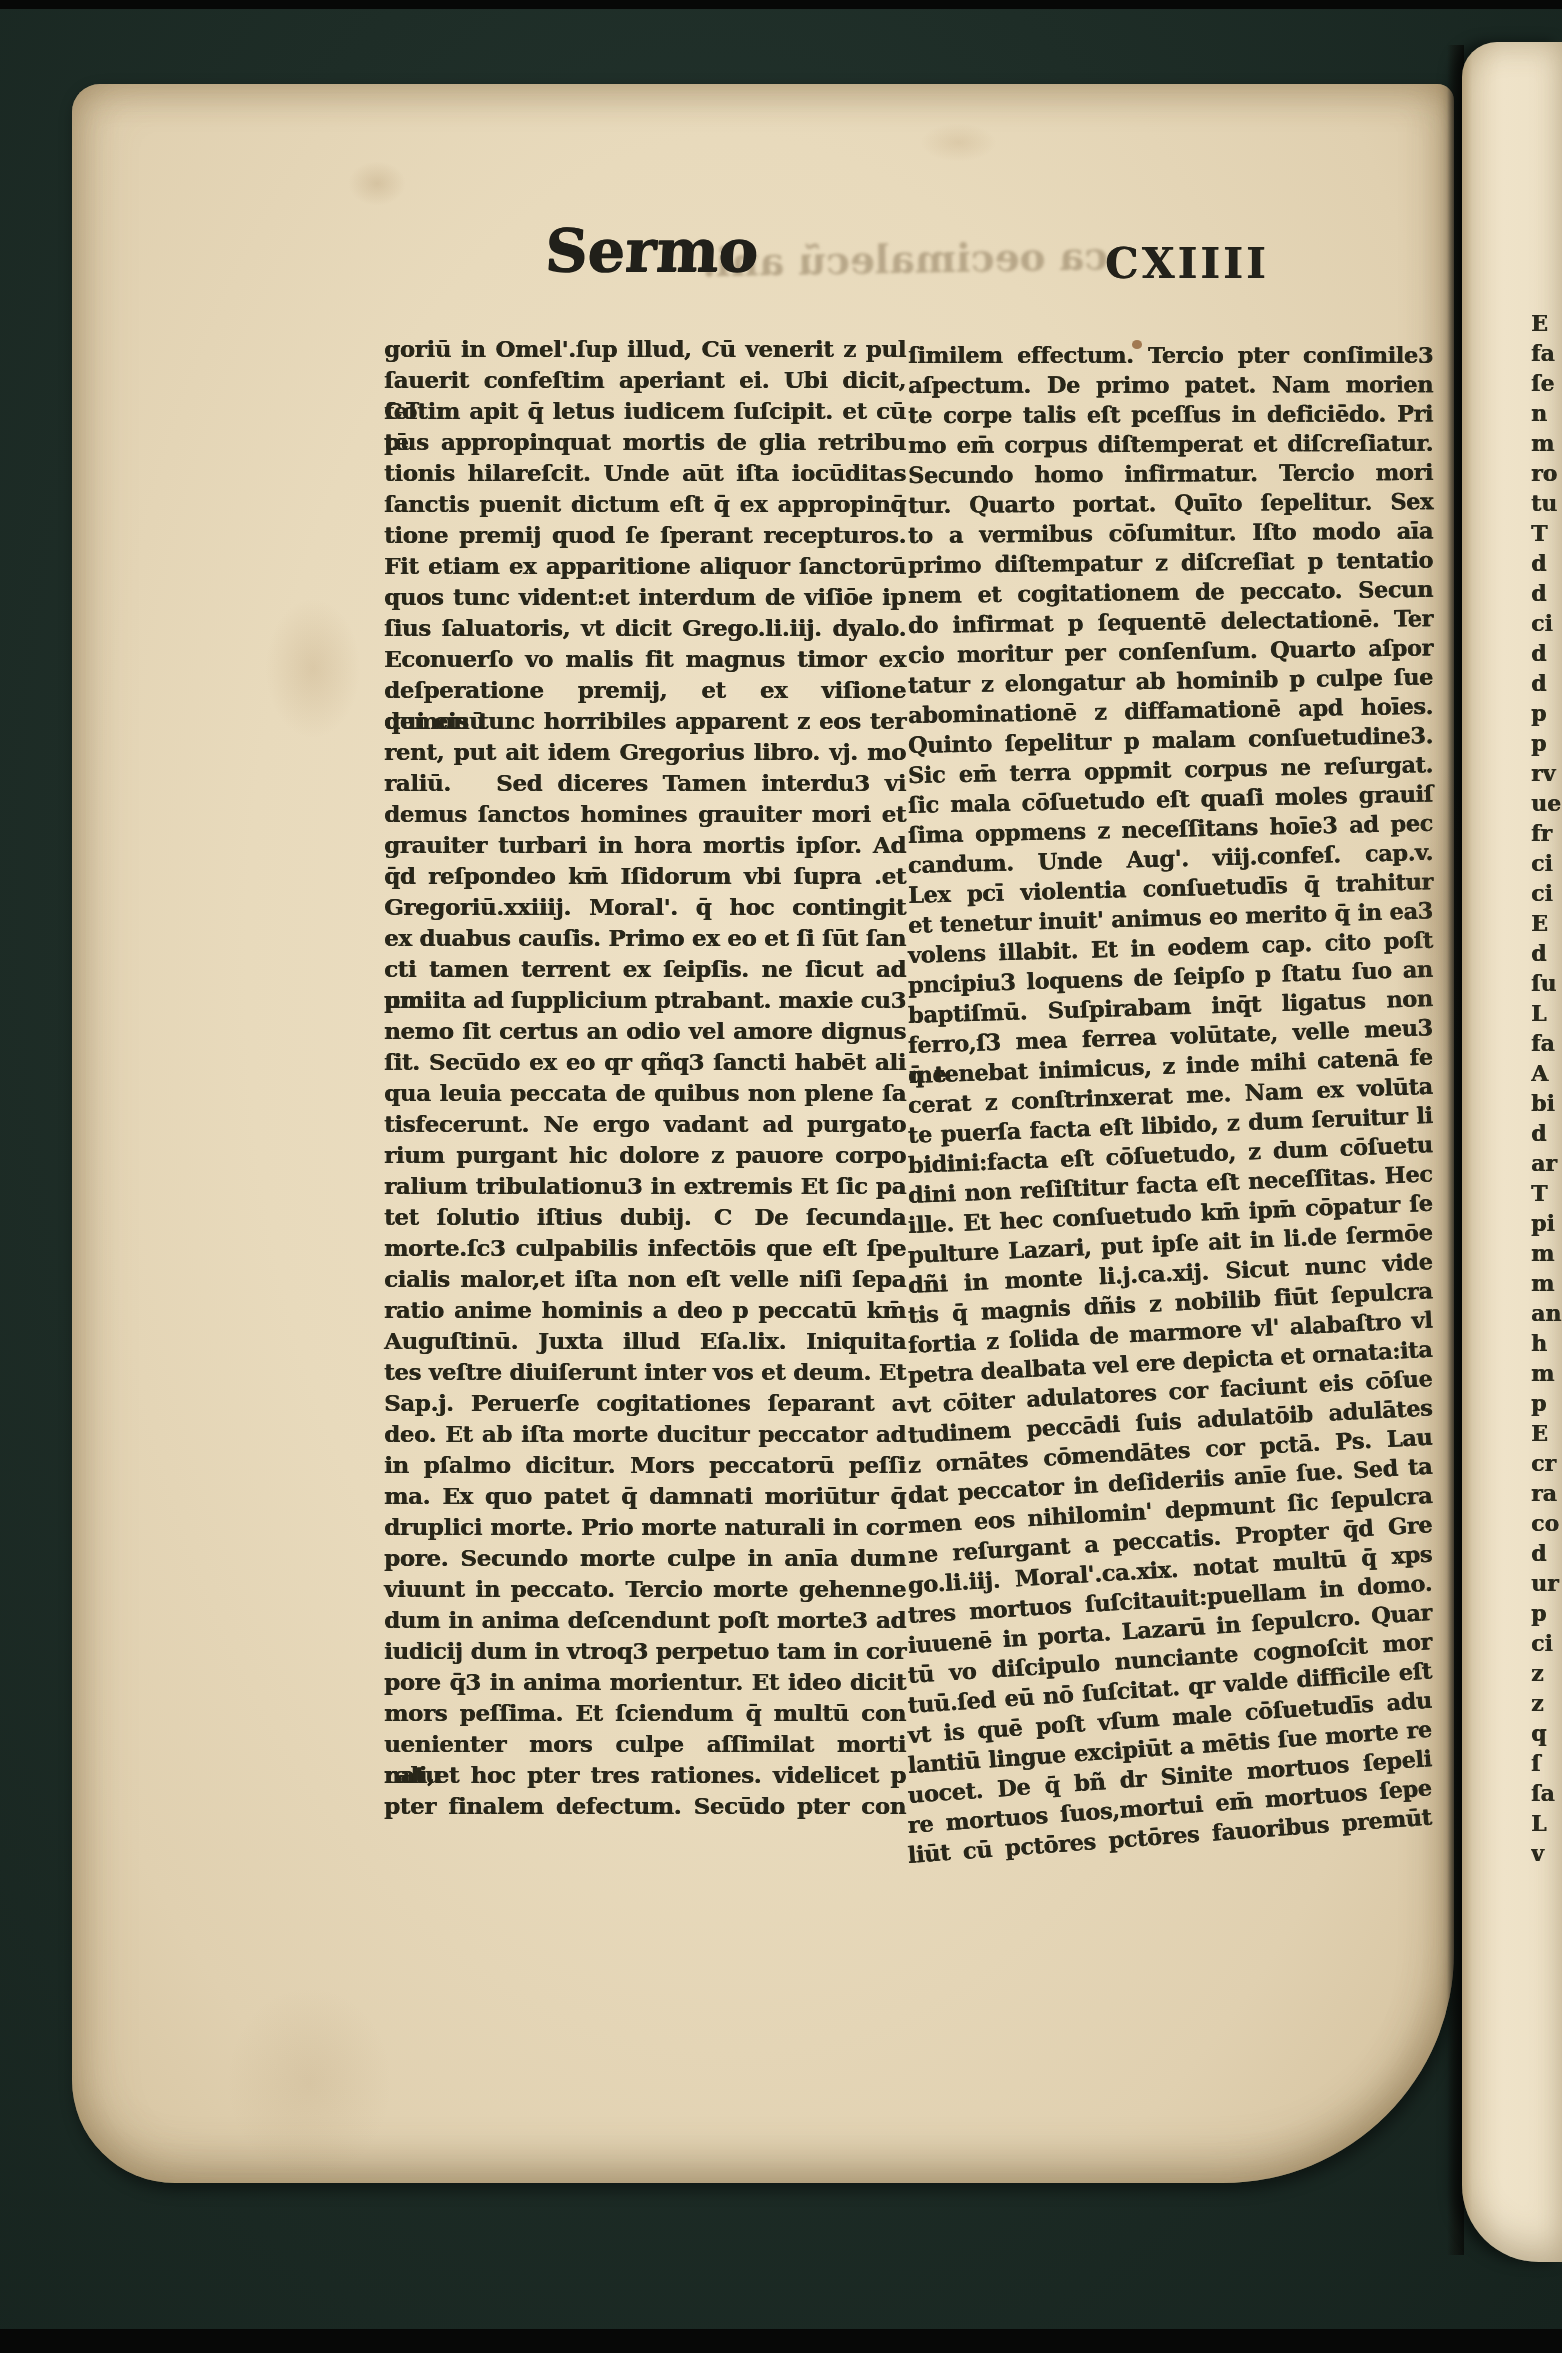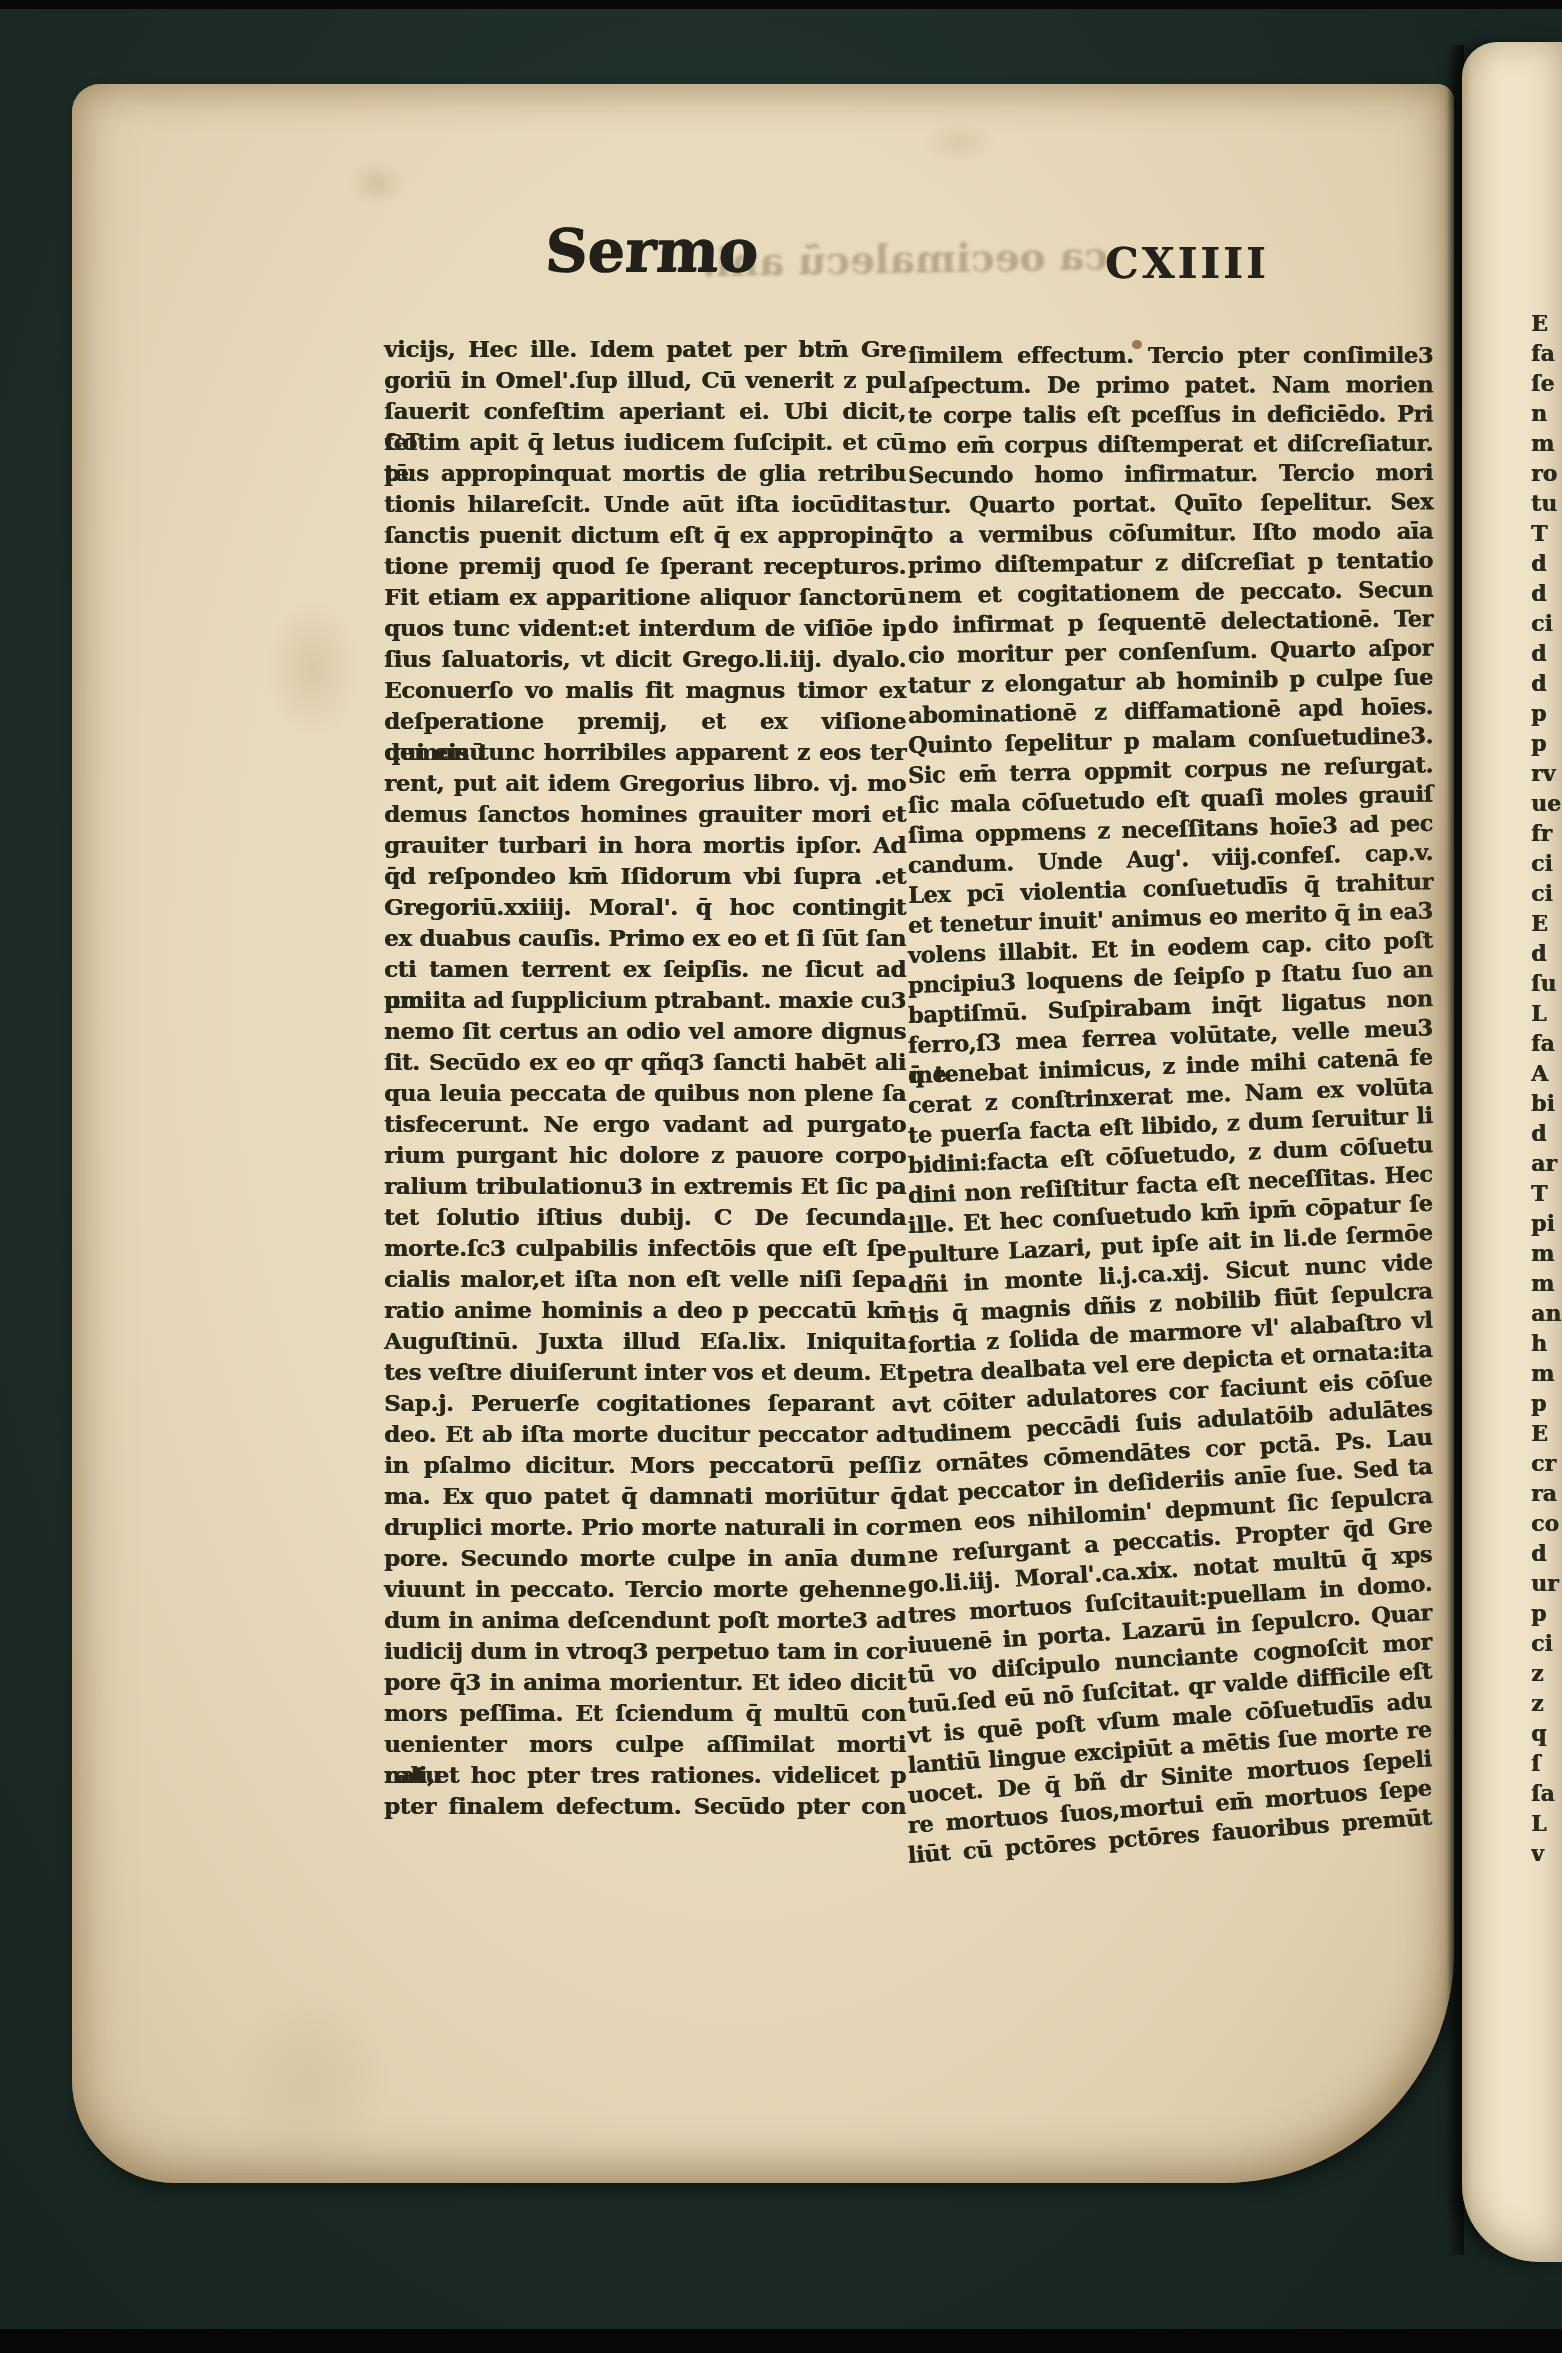--- a/index.html
+++ b/index.html
@@ -95,35 +95,35 @@
 <body>
 
 <div class="felt"></div>
 
 <div class="page-main">
   <span class="showthrough">ca oecimalecũ ani.</span>
   <div class="sermo">Sermo</div>
   <div class="folio">CXIIII</div>
 
   <div class="col col-left">
-      <div class="tl">vicijs, Hec ille. Idem patet per btm̄ Gre</div>
       <div class="tl">goriū in Omel'.ſup illud, Cū venerit z pul</div>
       <div class="tl">ſauerit confeſtim aperiant ei. Ubi dicit, Cō</div>
       <div class="tl">feſtim apit q̄ letus iudicem ſuſcipit. et cū tē</div>
       <div class="tl">pus appropinquat mortis de glia retribu</div>
       <div class="tl">tionis hilareſcit. Unde aūt iſta iocūditas</div>
       <div class="tl">ſanctis puenit dictum eſt q̄ ex appropinq̄</div>
       <div class="tl">tione premij quod ſe ſperant recepturos.</div>
       <div class="tl">Fit etiam ex apparitione aliquor ſanctorū</div>
       <div class="tl">quos tunc vident:et interdum de viſiōe ip</div>
       <div class="tl">ſius ſaluatoris, vt dicit Grego.li.iij. dyalo.</div>
       <div class="tl">Econuerſo vo malis fit magnus timor ex</div>
       <div class="tl">deſperatione premij, et ex viſione demonū</div>
       <div class="tl">qui eis tunc horribiles apparent z eos ter</div>
       <div class="tl">rent, put ait idem Gregorius libro. vj. mo</div>
+      <div class="tl">raliū.  Sed diceres Tamen interdu3 vi</div>
       <div class="tl">demus ſanctos homines grauiter mori et</div>
       <div class="tl">grauiter turbari in hora mortis ipſor. Ad</div>
       <div class="tl">q̄d reſpondeo km̄ Iſidorum vbi ſupra .et</div>
       <div class="tl">Gregoriū.xxiiij. Moral'. q̄ hoc contingit</div>
       <div class="tl">ex duabus cauſis. Primo ex eo et ſi ſūt ſan</div>
       <div class="tl">cti tamen terrent ex ſeipſis. ne ſicut ad pmi</div>
       <div class="tl">um:ita ad ſupplicium ptrabant. maxie cu3</div>
       <div class="tl">nemo ſit certus an odio vel amore dignus</div>
       <div class="tl">ſit. Secūdo ex eo qr qñq3 ſancti habēt ali</div>
       <div class="tl">qua leuia peccata de quibus non plene ſa</div>

